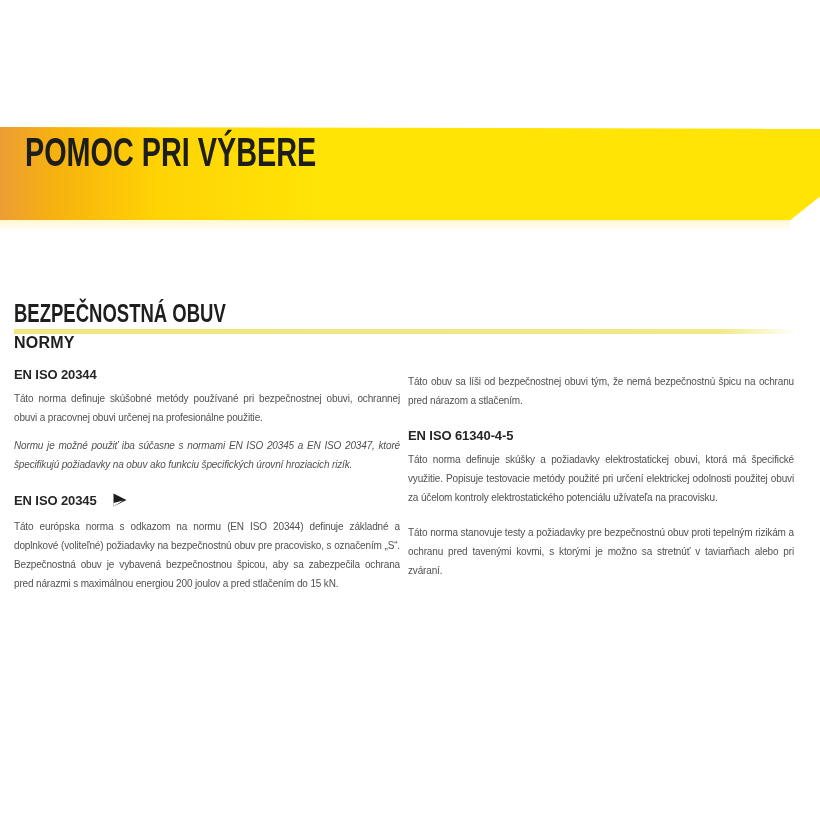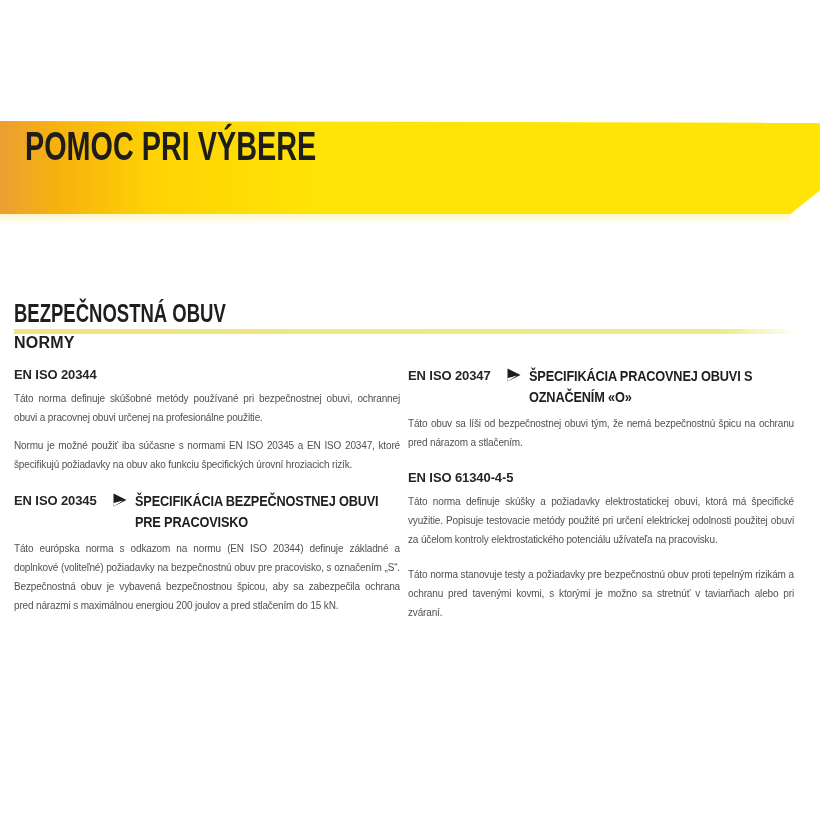--- a/index.html
+++ b/index.html
@@ -1,21 +1,21 @@
 <!DOCTYPE html>
 <html><head>
 <meta charset="utf-8">
 <style>
   * { margin:0; padding:0; box-sizing:border-box; }
   html,body { background:#ffffff; }
   body { width:820px; height:820px; font-family:"Liberation Sans", sans-serif; }
   .page { position:relative; width:820px; height:820px; overflow:hidden; background:#ffffff; }
 
   
-  .banner { position:absolute; top:120px; left:0; width:820px; height:94px; }
+  .banner { position:absolute; top:126px; left:0; width:820px; height:94px; }
   .banner-shape {
     position:absolute; inset:0;
     background:linear-gradient(90deg,#EC9E34 0px,#F7B10F 55px,#FFD404 160px,#FFE406 320px,#FFE406 100%);
     clip-path:polygon(0 1%, 100% 3%, 100% 75%, 96.4% 100%, 0 100%);
   }
   .banner-fade {
     position:absolute; top:100%; left:0; right:30px; height:11px;
     background:linear-gradient(180deg, rgba(255,232,90,0.30), rgba(255,232,90,0));
   }
   .banner-title {
@@ -43,21 +43,21 @@
   .col { width:386px; flex:none; }
 
   .norm-label {
     font-size:13px; font-weight:700; color:#262626; line-height:19px; letter-spacing:-0.1px;
     white-space:nowrap;
   }
   .body-p {
     margin-top:5px; font-size:10px; color:#515151; line-height:19px;
     text-align:justify; letter-spacing:-0.15px;
   }
-  .body-p + .body-p { margin-top:9px; }
+  .body-p + .body-p { margin-top:9px;font-style:italic; }
 
   .norm-row { display:flex; align-items:flex-start; }
   .norm-row .norm-label { width:99px; flex:none; padding-top:1px; }
   .arrow-cell { width:22px; flex:none; padding-top:3px; }
   .arrow-cell svg { display:block; }
   .block-heading { flex:1; overflow:visible; }
   .block-heading .squeeze {
     display:inline-block; width:312px;
     font-size:15px; font-weight:700; color:#1e1e1e; line-height:21px; letter-spacing:-0.2px;
     transform:scaleX(0.85); transform-origin:left top;
@@ -96,40 +96,29 @@
 
         <div class="block">
           <div class="norm-row">
             <span class="norm-label">EN ISO 20345</span>
             <span class="arrow-cell">
               <svg width="14" height="14" viewBox="0 0 14 14">
                 <path d="M0.5 0.5 L13.5 7 L0.5 13.5 Z" fill="#1d1d1d"></path>
                 <path d="M0.5 13.5 L10.2 7.6 L0.5 10.1 Z" fill="#ffffff"></path>
               </svg>
             </span>
-            <span class="block-heading"><span class="squeeze">ŠPECIFIKÁCIA BEZPEČNOSTNEJ OBUVI PRE PRACOVISKO</span></span>
           </div>
           <p class="body-p body-after-row">Táto európska norma s odkazom na normu (EN ISO 20344) definuje základné a doplnkové (voliteľné) požiadavky na bezpečnostnú obuv pre pracovisko, s označením „S“. Bezpečnostná obuv je vybavená bezpečnostnou špicou, aby sa zabezpečila ochrana pred nárazmi s maximálnou energiou 200 joulov a pred stlačením do 15 kN.</p>
         </div>
 
       </div>
 
       <div class="col">
 
         <div class="block">
-          <div class="norm-row">
-            <span class="norm-label">EN ISO 20347</span>
-            <span class="arrow-cell">
-              <svg width="14" height="14" viewBox="0 0 14 14">
-                <path d="M0.5 0.5 L13.5 7 L0.5 13.5 Z" fill="#1d1d1d"></path>
-                <path d="M0.5 13.5 L10.2 7.6 L0.5 10.1 Z" fill="#ffffff"></path>
-              </svg>
-            </span>
-            <span class="block-heading"><span class="squeeze">ŠPECIFIKÁCIA PRACOVNEJ OBUVI S OZNAČENÍM «O»</span></span>
-          </div>
           <p class="body-p body-after-row">Táto obuv sa líši od bezpečnostnej obuvi tým, že nemá bezpečnostnú špicu na ochranu pred nárazom a stlačením.</p>
         </div>
 
         <div class="block mt22">
           <div class="norm-label">EN ISO 61340-4-5</div>
           <p class="body-p">Táto norma definuje skúšky a požiadavky elektrostatickej obuvi, ktorá má špecifické využitie. Popisuje testovacie metódy použité pri určení elektrickej odolnosti použitej obuvi za účelom kontroly elektrostatického potenciálu užívateľa na pracovisku.</p>
         </div>
 
         <div class="block mt20">
           <p class="body-p">Táto norma stanovuje testy a požiadavky pre bezpečnostnú obuv proti tepelným rizikám a ochranu pred tavenými kovmi, s ktorými je možno sa stretnúť v taviarňach alebo pri zváraní.</p>

